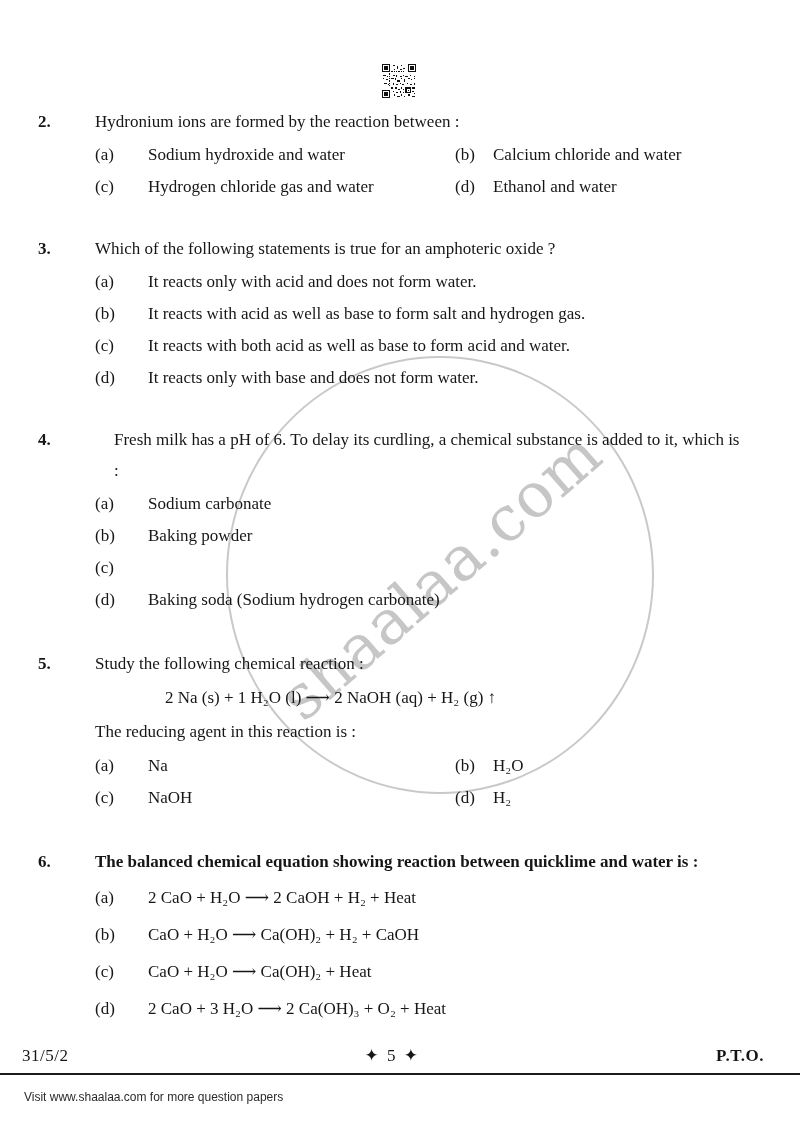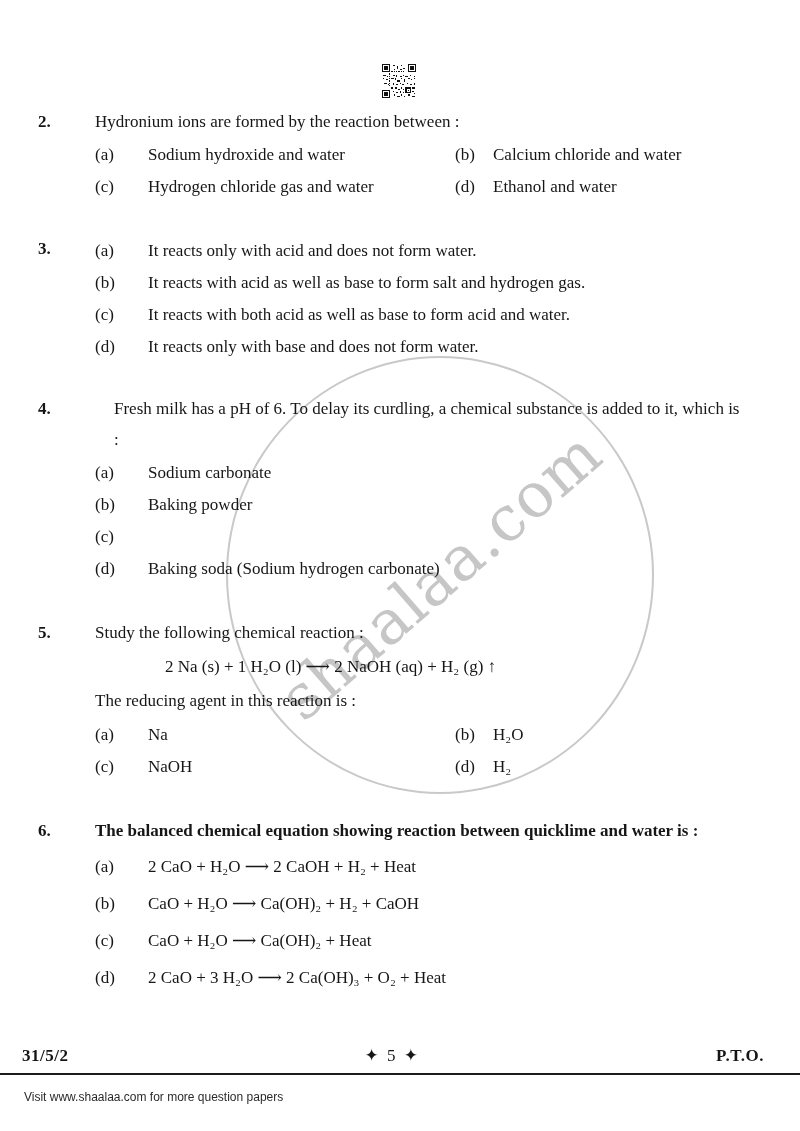--- a/index.html
+++ b/index.html
@@ -63,21 +63,21 @@
   .opts-eq .opt { line-height: 37px; }
 
   
   .footer-row {
     position: absolute; z-index: 1;
     left: 0; right: 0; top: 1045px;
     padding: 0 36px 0 22px;
     display: flex; align-items: center; justify-content: space-between;
     font-size: 17px;
   }
-  .footer-left { font-weight: bold; letter-spacing: 0.5px; }
+  .footer-left { font-weight: normal; letter-spacing: 0.5px; }
   .footer-center { letter-spacing: 2px; }
   .footer-right { font-weight: bold; letter-spacing: 0.5px; }
 
   .rule {
     position: absolute; z-index: 1;
     left: 0; top: 1073px; width: 100%;
     border-top: 2px solid #1c1c1c;
   }
 
   .banner {
@@ -204,20 +204,21 @@
               <span class="opt-label">(d)</span>
               <span class="opt-text">Ethanol and water</span>
             </div>
         </div>
       </div>
     </section>
 
     <section class="question" style="margin-top:30px;">
       <div class="q-num">3.</div>
       <div class="q-body">
+        <p class="q-text">Which of the following statements is true for an amphoteric oxide ?</p>
         <div class="opts">
           <div class="opt">
               <span class="opt-label">(a)</span>
               <span class="opt-text">It reacts only with acid and does not form water.</span>
             </div>
           <div class="opt">
               <span class="opt-label">(b)</span>
               <span class="opt-text">It reacts with acid as well as base to form salt and hydrogen gas.</span>
             </div>
           <div class="opt">

